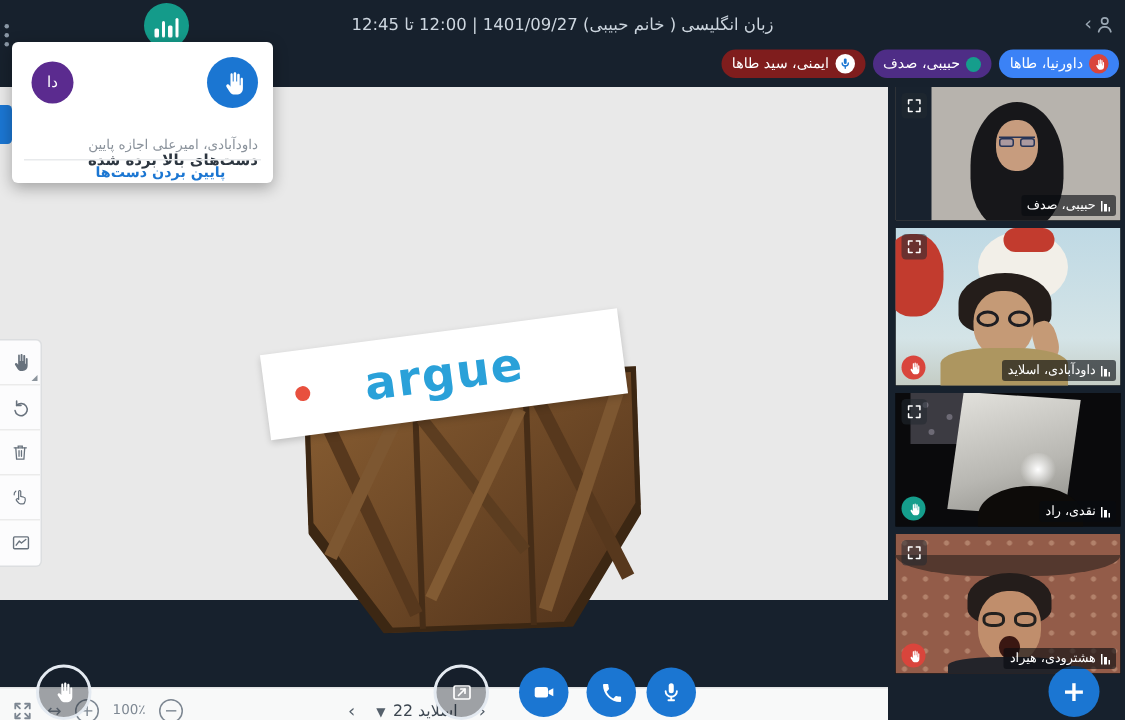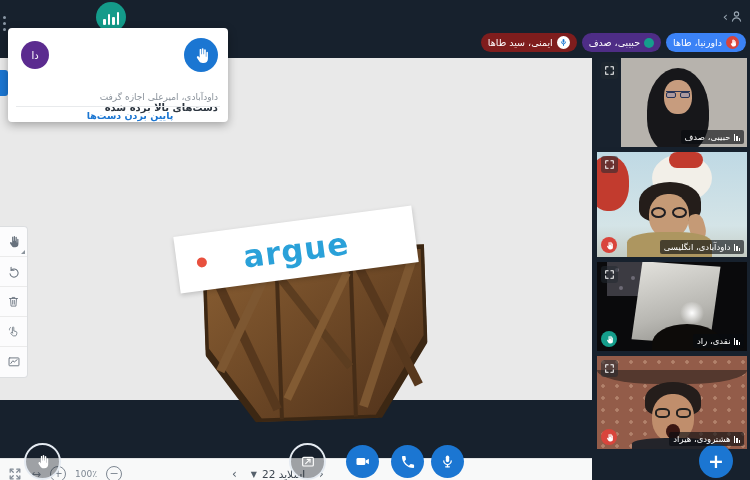--- a/index.html
+++ b/index.html
@@ -53,21 +53,21 @@
   .zbtn { width:16px; height:16px; border:1.2px solid #7d8792; border-radius:50%; color:#7d8792;
     display:flex; align-items:center; justify-content:center; font-size:11px; line-height:1; cursor:pointer; }
   .zoom-level { font-size:9px; color:#7d8792; letter-spacing:1px; }
   .fit-arrow { font-size:12px; color:#7d8792; cursor:pointer; }
   .slide-nav { position:absolute; left:228px; top:0; height:30px; display:flex; align-items:center; gap:10px; color:#3c4650; }
   .slide-nav .nav-chev { font-size:12px; color:#55606b; cursor:pointer; padding:0 4px; }
   .slide-current { direction:rtl; display:flex; align-items:center; gap:5px; font-size:10.5px; cursor:pointer; }
   .slide-current .caret { font-size:8px; color:#55606b; }
 
   
-  .popup { position:absolute; left:8px; top:28px; width:220px; height:94px; background:#fff;
+  .popup { position:absolute; left:8px; top:28px; width:174px; height:94px; background:#fff;
     border-radius:4px; box-shadow:0 3px 10px rgba(0,0,0,.3); z-index:30;text-decoration:underline; }
   .popup .hand-badge { position:absolute; top:10px; right:10px; width:34px; height:34px; border-radius:50%;
     background:#1b76d2; display:flex; align-items:center; justify-content:center; }
   .popup .avatar { position:absolute; top:13px; left:13px; width:28px; height:28px; border-radius:50%;
     background:#5b2b8f; color:#fff; font-size:10px; display:flex; align-items:center; justify-content:center; direction:rtl; }
   .popup .ptitle { position:absolute; top:50px; right:10px; left:10px; direction:rtl;
     font-size:10px; font-weight:bold; color:#2d3640;margin-top:24px; }
   .popup .pmsg { position:absolute; top:64px; right:10px; left:10px; direction:rtl;
     font-size:9px; color:#8a929b; }
   .popup .pdiv { position:absolute; top:78px; left:8px; right:8px; height:1px; background:#e8eaec; }
@@ -143,20 +143,21 @@
       <i></i>
       <i></i>
       <i></i>
     </div>
   <div class="logo">
     <i style="height:6px"></i>
       <i style="height:11px"></i>
       <i style="height:8px"></i>
       <i style="height:13px"></i>
   </div>
+  <div class="topbar-title">زبان انگلیسی ( خانم حبیبی) 1401/09/27 | 12:00 تا 12:45</div>
   <div class="people-toggle">
     <span class="chev">‹</span>
     <svg width="15" height="15" viewBox="0 0 24 24">
       <circle cx="12" cy="8" r="3.4" fill="none" stroke="#9aa7b3" stroke-width="1.8"></circle>
       <path d="M5.5 19.5c.9-3.4 3.5-5.2 6.5-5.2s5.6 1.8 6.5 5.2" fill="none" stroke="#9aa7b3" stroke-width="1.8" stroke-linecap="round"></path>
     </svg>
   </div>
 
   <div class="chips">
     <div class="chip" style="background:#3b82f6">
@@ -279,21 +280,21 @@
   <div class="side-tab"></div>
 
   <div class="popup">
     <div class="hand-badge">
       <svg width="17" height="17" viewBox="0 0 24 24">
           <path fill="#fff" d="M10.3 2.6c.66 0 1.2.54 1.2 1.2v6.6h.9V2.9c0-.66.54-1.2 1.2-1.2s1.2.54 1.2 1.2v7.5h.9V4.2c0-.66.54-1.2 1.2-1.2s1.2.54 1.2 1.2v9.6h.8V7.9c0-.6.5-1.1 1.1-1.1s1.1.5 1.1 1.1v8.8c0 3.8-2.5 6-6.2 6h-1.3c-2.4 0-3.8-.9-5-2.8l-2.9-4.4c-.5-.8-.3-1.8.45-2.3.7-.45 1.65-.3 2.15.4l1.1 1.6V3.8c0-.66.54-1.2 1.2-1.2z"></path>
         </svg>
     </div>
     <div class="avatar">دا</div>
     <div class="ptitle">دست‌های بالا برده شده</div>
-    <div class="pmsg">داودآبادی، امیرعلی اجازه گرفت</div>
+    <div class="pmsg">داودآبادی، امیرعلی اجازه پایین</div>
     <div class="pdiv"></div>
     <div class="paction">پایین بردن دست‌ها</div>
   </div>
 
   <div class="tile" style="top:58px; height:89px;">
     <div class="scene s1">
       <div class="wallshadow"></div>
         <div class="scarf"></div>
         <div class="face"></div>
       <div class="glasses">
@@ -345,21 +346,21 @@
       <svg width="9" height="9" viewBox="0 0 24 24">
           <path fill="#fff" d="M10.3 2.6c.66 0 1.2.54 1.2 1.2v6.6h.9V2.9c0-.66.54-1.2 1.2-1.2s1.2.54 1.2 1.2v7.5h.9V4.2c0-.66.54-1.2 1.2-1.2s1.2.54 1.2 1.2v9.6h.8V7.9c0-.6.5-1.1 1.1-1.1s1.1.5 1.1 1.1v8.8c0 3.8-2.5 6-6.2 6h-1.3c-2.4 0-3.8-.9-5-2.8l-2.9-4.4c-.5-.8-.3-1.8.45-2.3.7-.45 1.65-.3 2.15.4l1.1 1.6V3.8c0-.66.54-1.2 1.2-1.2z"></path>
         </svg>
     </div>
     <div class="name-tag">
       <span class="sig">
           <i style="height:3px"></i>
           <i style="height:5px"></i>
           <i style="height:7px"></i>
         </span>
-      <span>داودآبادی، انگلیسی</span>
+      <span>داودآبادی، اسلاید</span>
     </div>
   </div>
 
   <div class="tile" style="top:356px; height:93px;">
     <div class="scene s4">
       <div class="pattern"></div>
         <div class="hills"></div>
       <div class="hair"></div>
         <div class="face"></div>
       <div class="glasses">

